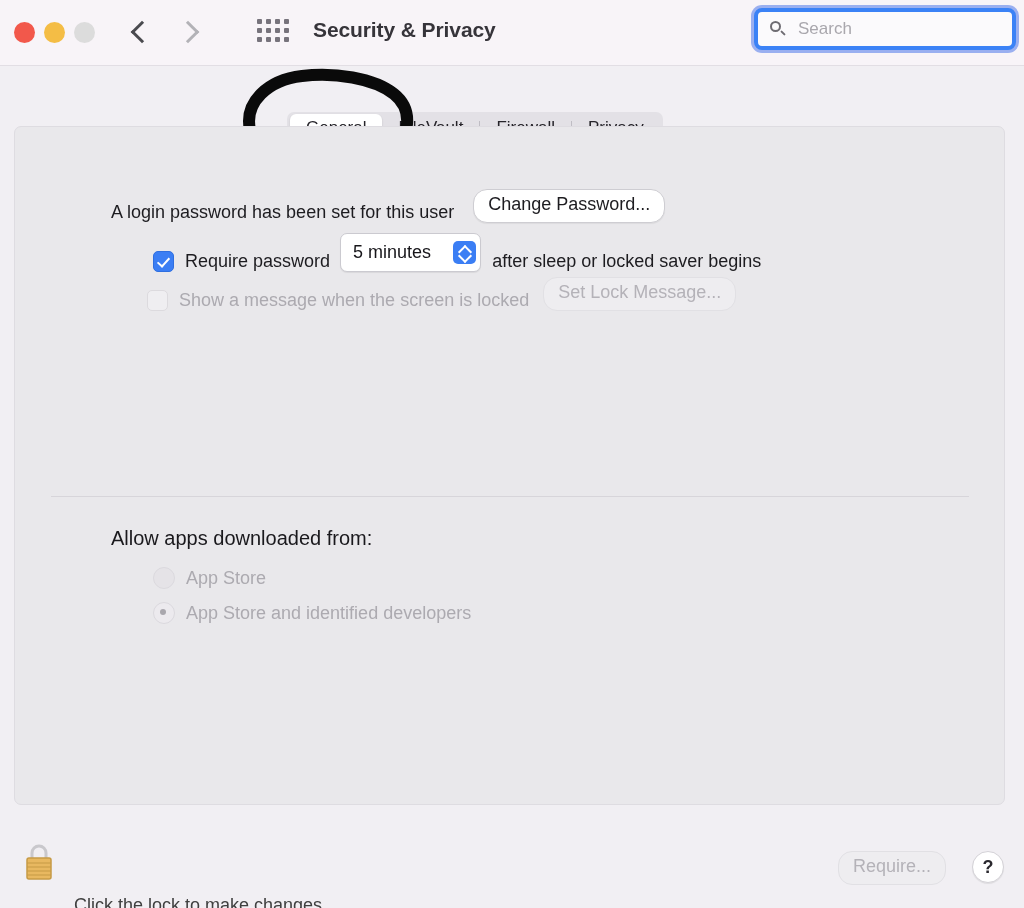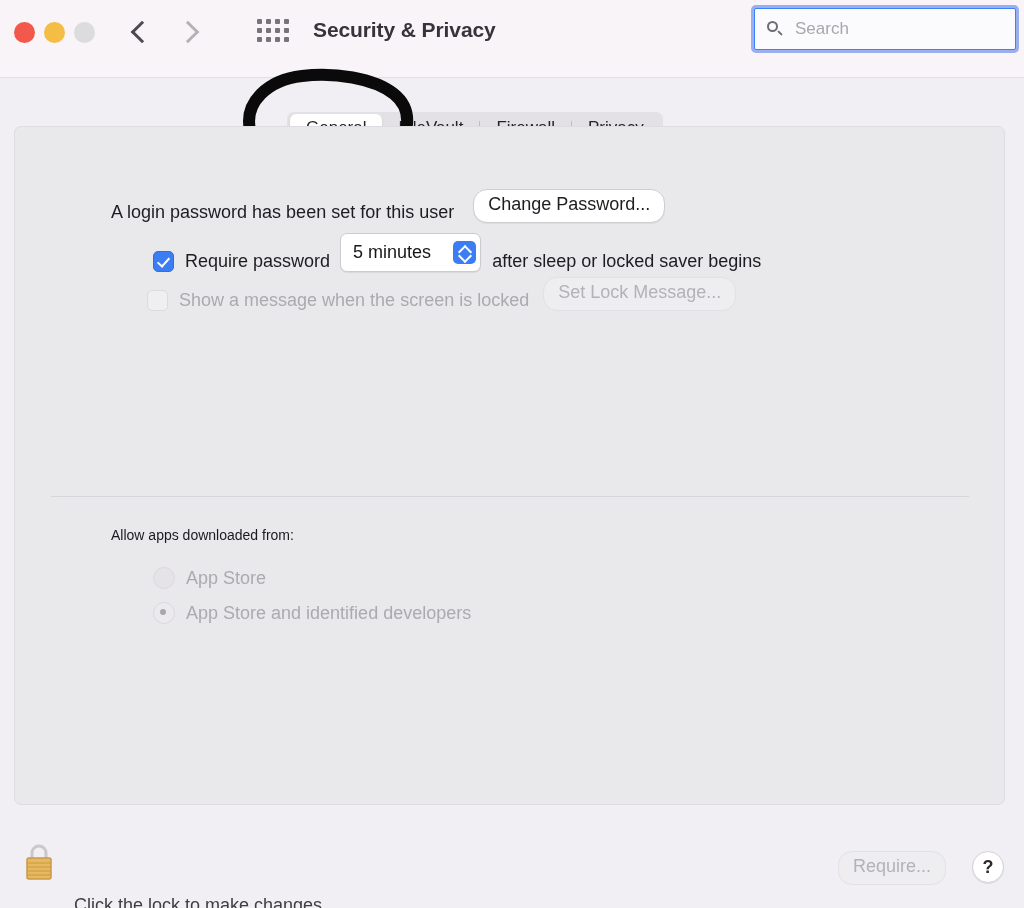--- a/index.html
+++ b/index.html
@@ -18,21 +18,21 @@
     position: relative;
     width: 1024px;
     height: 908px;
     background: #f1eff3;
   }
 
   
   .titlebar {
     position: absolute;
     left: 0; top: 0;
-    width: 1024px; height: 78px;
+    width: 1024px; height: 66px;
     background: #f8f4f8;
     border-bottom: 1px solid #e2dee4;
     box-sizing: border-box;
   }
   .traffic {
     position: absolute;
     top: 22px;
     display: flex;
     gap: 9px;
     left: 14px;
@@ -98,22 +98,22 @@
     color: #36343a;
     letter-spacing: -0.1px;
   }
 
   .searchbox {
     position: absolute;
     right: 8px; top: 8px;
     width: 262px; height: 42px;
     box-sizing: border-box;
     background: #fbfafc;
-    border: 1px solid #3b82f6;
-    border-radius: 2px;
+    border: 4px solid #3b82f6;
+    border-radius: 8px;
     box-shadow: 0 0 0 3px #9aaff0;
     display: flex;
     align-items: center;
     padding-left: 12px;
   }
   .search-icon {
     width: 17px; height: 17px;
     position: relative;
     flex: none;
     margin-right: 9px;
@@ -299,21 +299,21 @@
   .divider {
     position: absolute;
     left: 36px; top: 369px;
     width: 918px; height: 1px;
     background: #d7d5da;
   }
 
   .allow-title {
     position: absolute;
     left: 96px; top: 400px;
-    font-size: 14px;
+    font-size: 20px;
     color: #1a191d;
     font-weight: normal;
   }
   .radio-row {
     position: absolute;
     display: flex;
     align-items: center;
     left: 138px;
   }
   .radio-row.r1 { top: 440px; }

